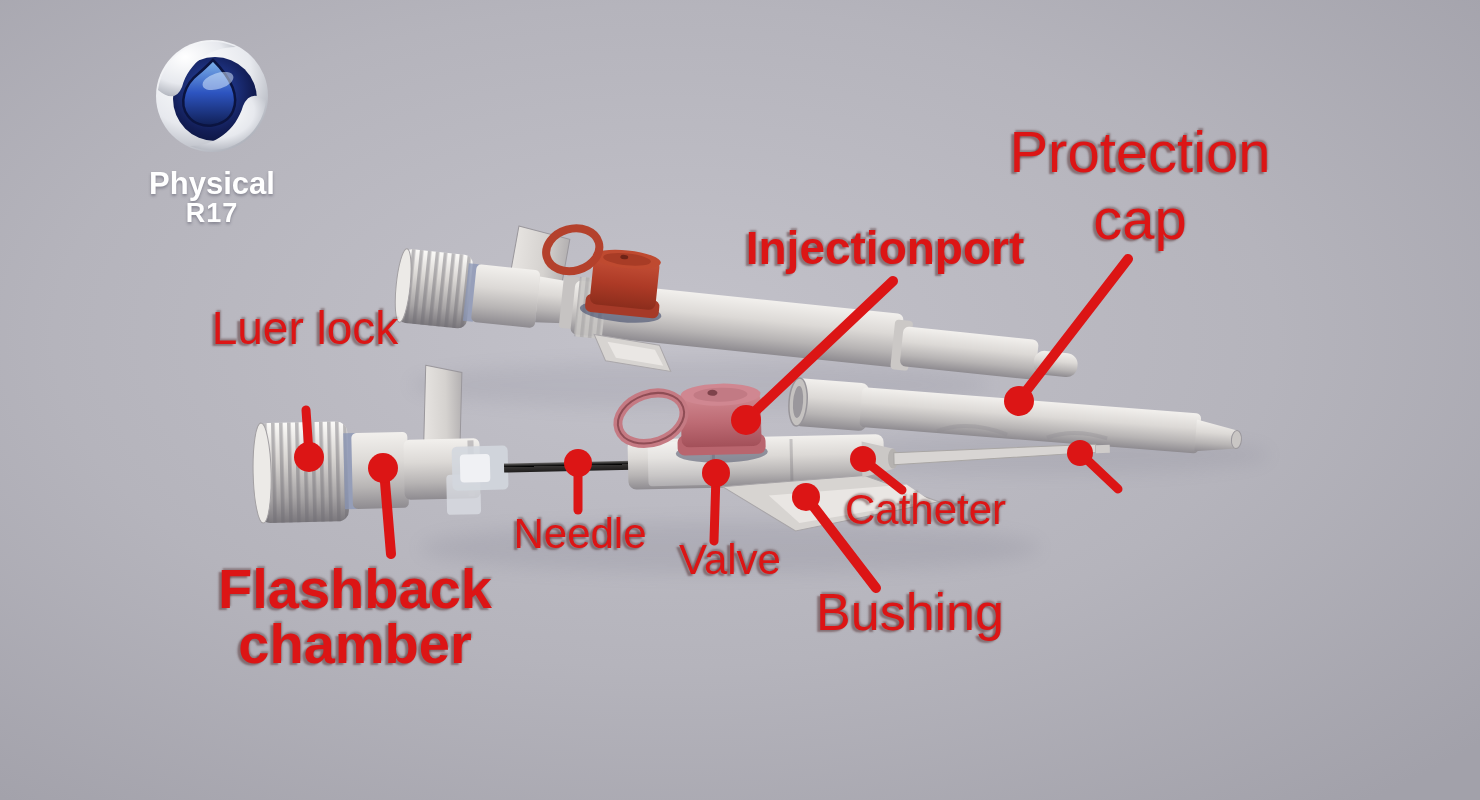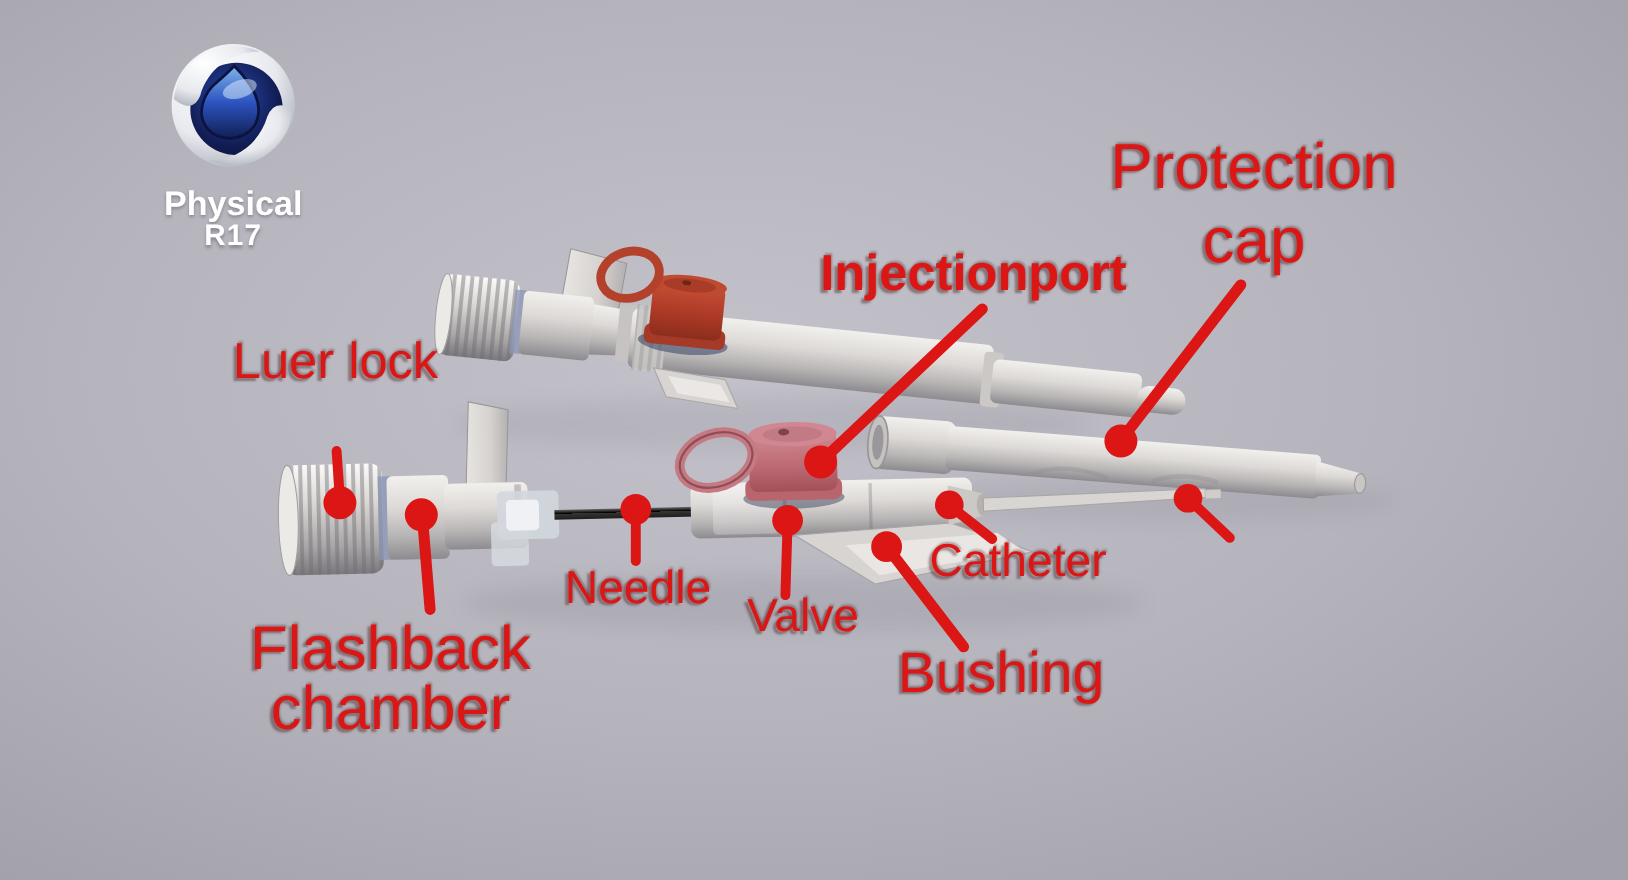--- a/index.html
+++ b/index.html
@@ -229,21 +229,21 @@
   </div>
 
   <div class="label" style="left:735px;top:222px;width:300px;font-size:46px;font-weight:bold;">
     <span class="ln">Injectionport</span>
   </div>
 
   <div class="label" style="left:195px;top:300px;width:220px;font-size:46px;line-height:1.22;">
     <span class="ln">Luer lock</span>
   </div>
 
-  <div class="label" style="left:195px;top:562px;width:320px;font-size:56px;line-height:0.98;">
+  <div class="label" style="left:195px;top:562px;width:320px;font-size:56px;line-height:0.98;font-weight:bold;">
     <span class="ln">Flashback</span>
     <span class="ln">chamber</span>
   </div>
 
   <div class="label" style="left:505px;top:510px;width:150px;font-size:42px;">
     <span class="ln">Needle</span>
   </div>
 
   <div class="label" style="left:665px;top:536px;width:130px;font-size:42px;">
     <span class="ln">Valve</span>

